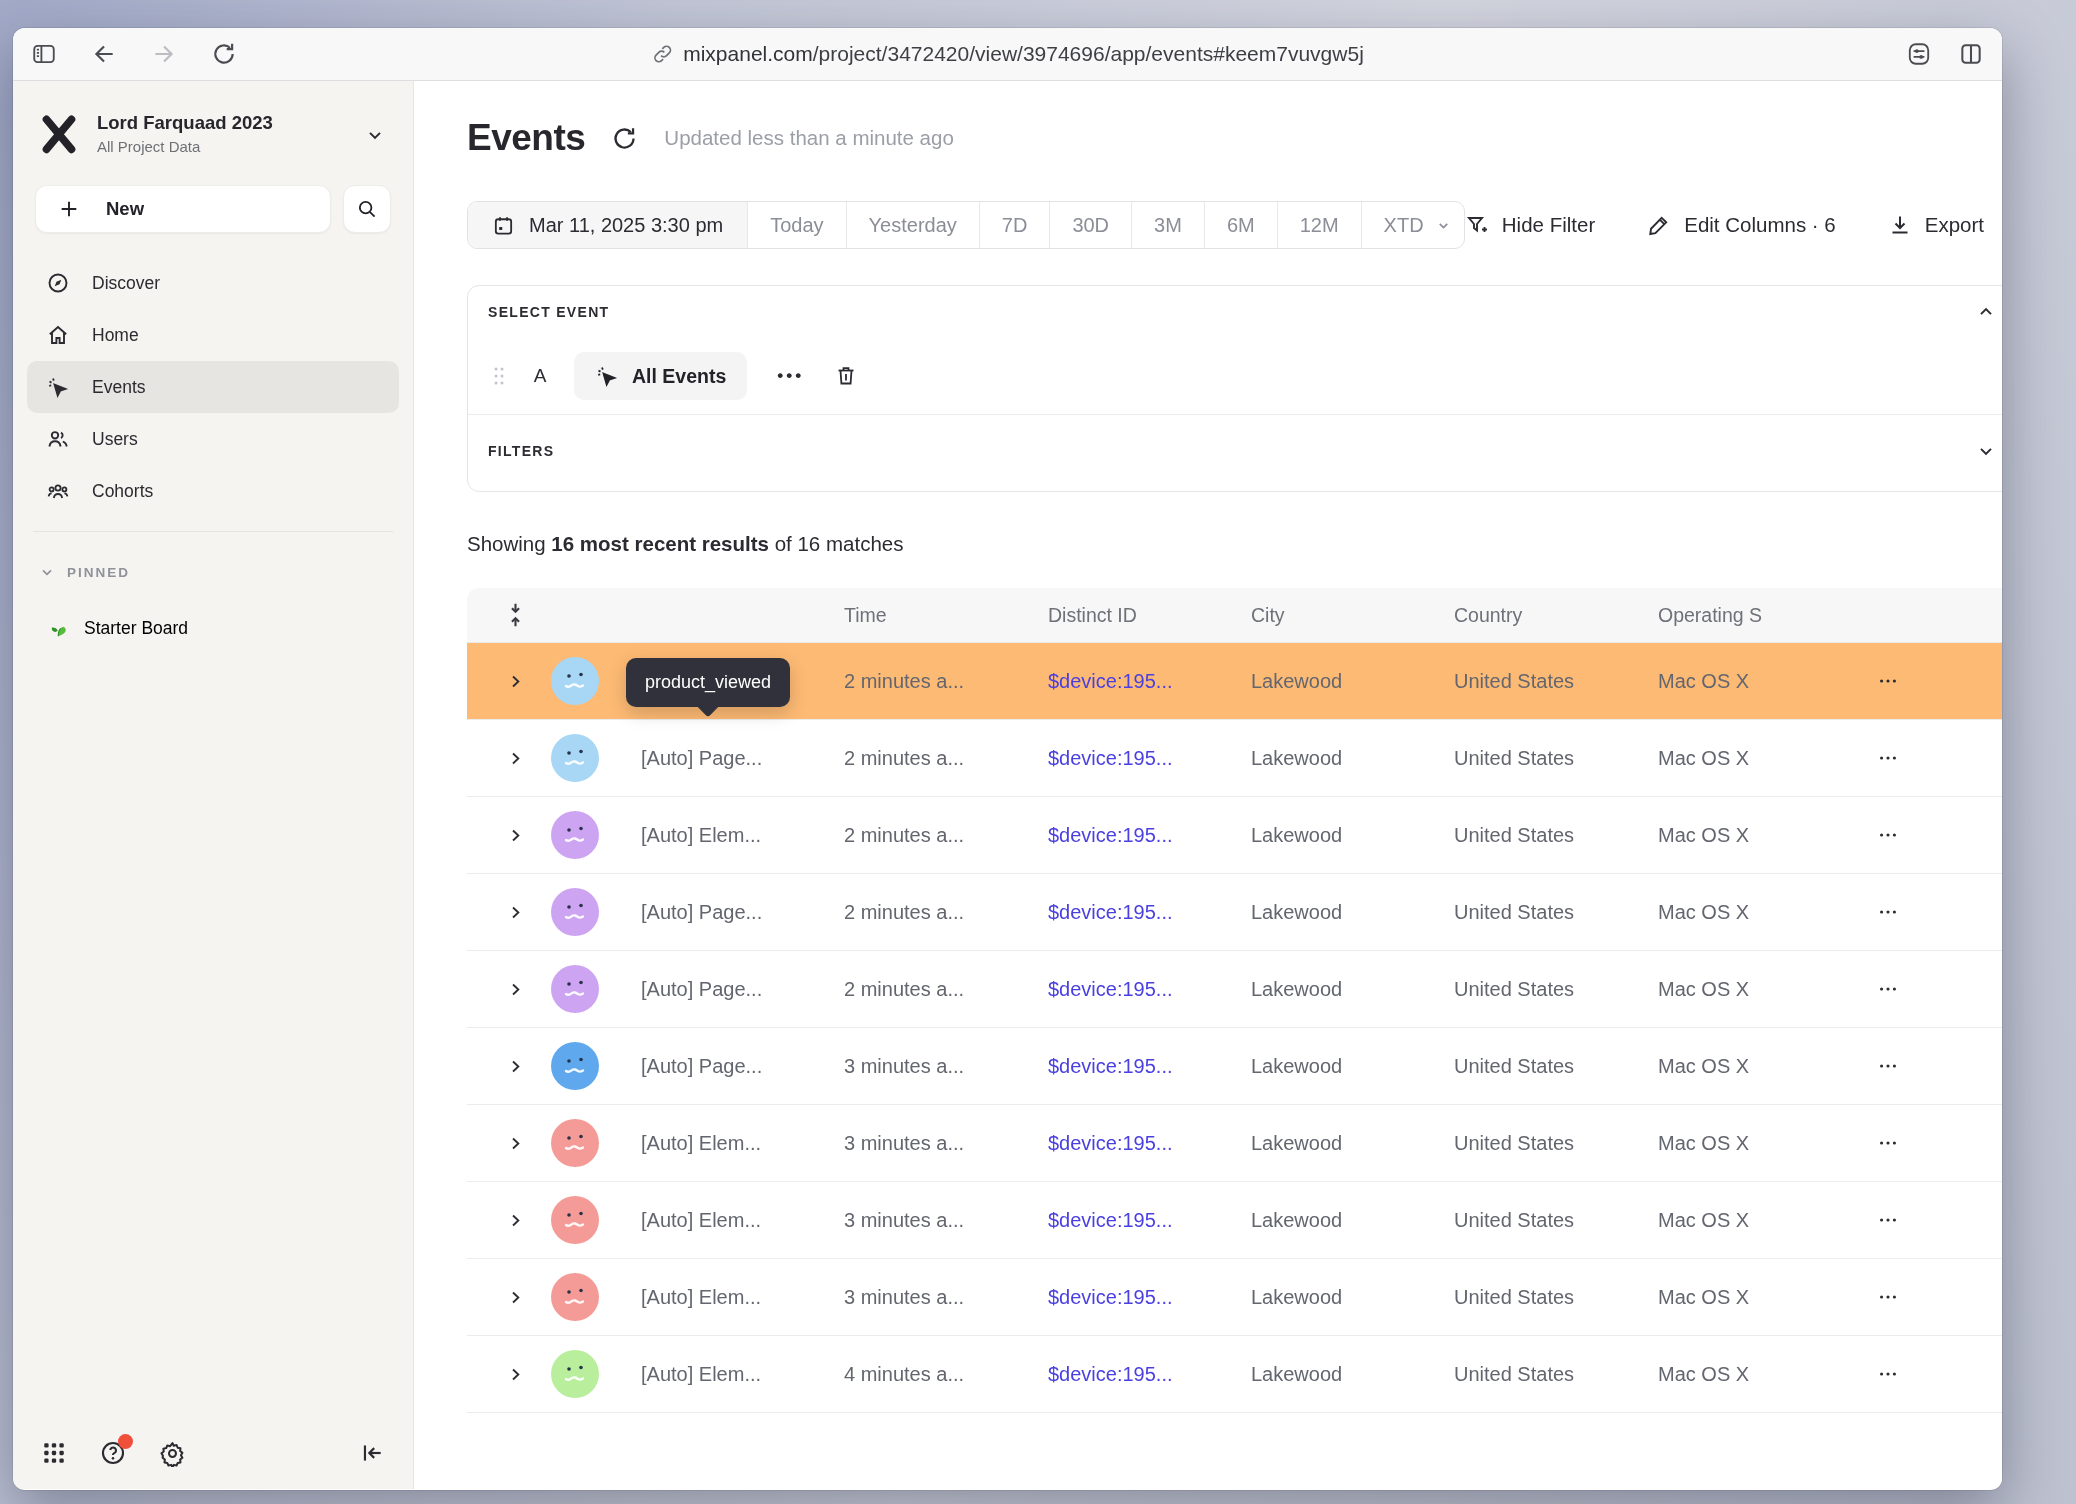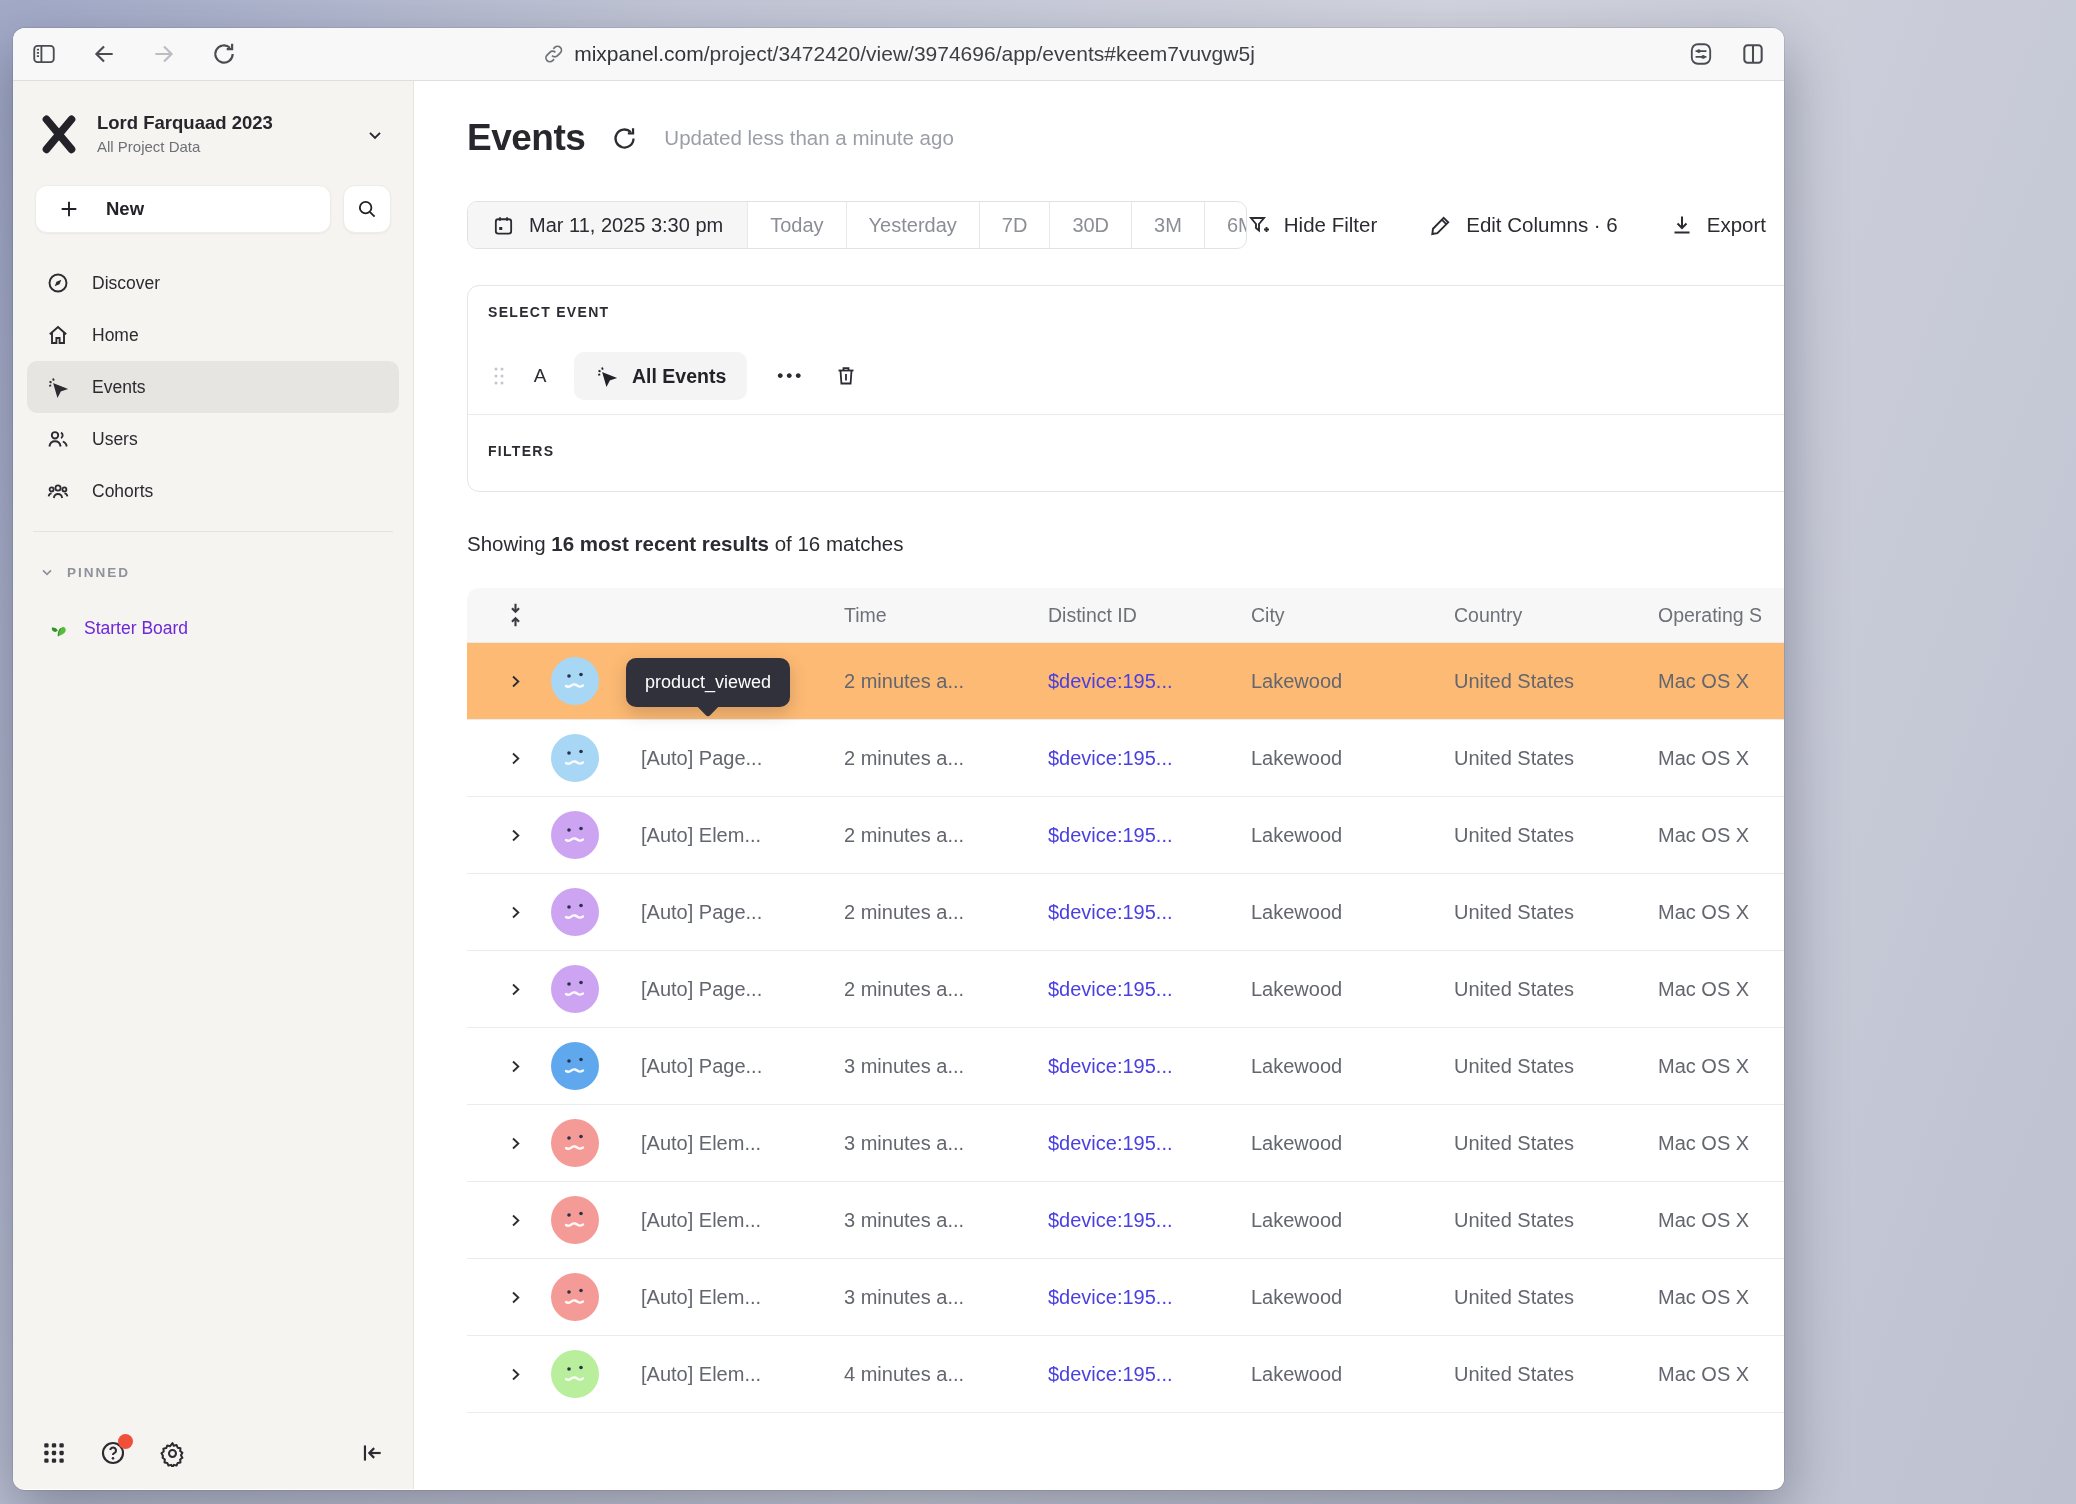--- a/index.html
+++ b/index.html
@@ -4,21 +4,21 @@
 <style>
   * { margin:0; padding:0; box-sizing:border-box; }
   html,body { width:2076px; height:1504px; font-family:"Liberation Sans", sans-serif; }
   body{
     background: linear-gradient(110deg,#a2aac8 0%,#c2c6d6 26%,#d3d5df 55%,#bdc1d0 100%);
     position:relative; overflow:hidden;
     -webkit-font-smoothing:antialiased;
   }
   svg{display:block;}
   .window{
-    position:absolute; left:13px; top:28px; width:1771px; height:1462px;
+    position:absolute; left:13px; top:28px; width:1989px; height:1462px;
     background:#fff; border-radius:12px; overflow:hidden;
     box-shadow:0 22px 60px rgba(20,25,50,.38), 0 0 0 1px rgba(0,0,0,.08);
   }
   
   .btoolbar{
     height:53px; background:#f8f8f8; border-bottom:1px solid #dedee0;
     display:flex; align-items:center; padding:0 18px; position:relative;
   }
   .bicons{display:flex; align-items:center; gap:34px; color:#4a4c52;}
   .bicon{width:26px; height:26px; color:#4a4c52;}
@@ -59,21 +59,21 @@
     border-radius:10px; font-size:17.5px; font-weight:500; color:#2b2b31;
   }
   .navitem .nicon{width:24px; height:24px; color:#2b2b31; flex:none;}
   .navitem.active{background:#e6e5e1;}
   .sdivider{height:1px; background:#e4e3df; margin:14px 6px 0;}
   .pinned-h{
     margin-top:32px; padding:0 12px; display:flex; align-items:center; gap:12px;
     font-size:13.5px; font-weight:700; letter-spacing:2px; color:#8f929a;
   }
   .pinned-item{margin-top:36px; padding:0 19px; display:flex; align-items:center; gap:14px;
-    font-size:17.5px; font-weight:500; color:#6d28d9;}
+    font-size:17.5px; font-weight:500; color:#000000;}
   .sbottom{
     position:absolute; left:0; right:0; bottom:0; height:72px;
     display:flex; align-items:center; gap:32px; padding:0 28px; color:#2b2b31;
   }
   .helpwrap{position:relative;}
   .badge{position:absolute; right:-6px; top:-5px; width:15px; height:15px; border-radius:50%;}
   .collapse{margin-left:auto; color:#2b2b31;}
   
   .main{flex:1; position:relative; padding:0 18px 0 53px; overflow:hidden; background:#fff;}
   .pagehead{margin-top:34px; display:flex; align-items:center; gap:26px; height:46px;}

